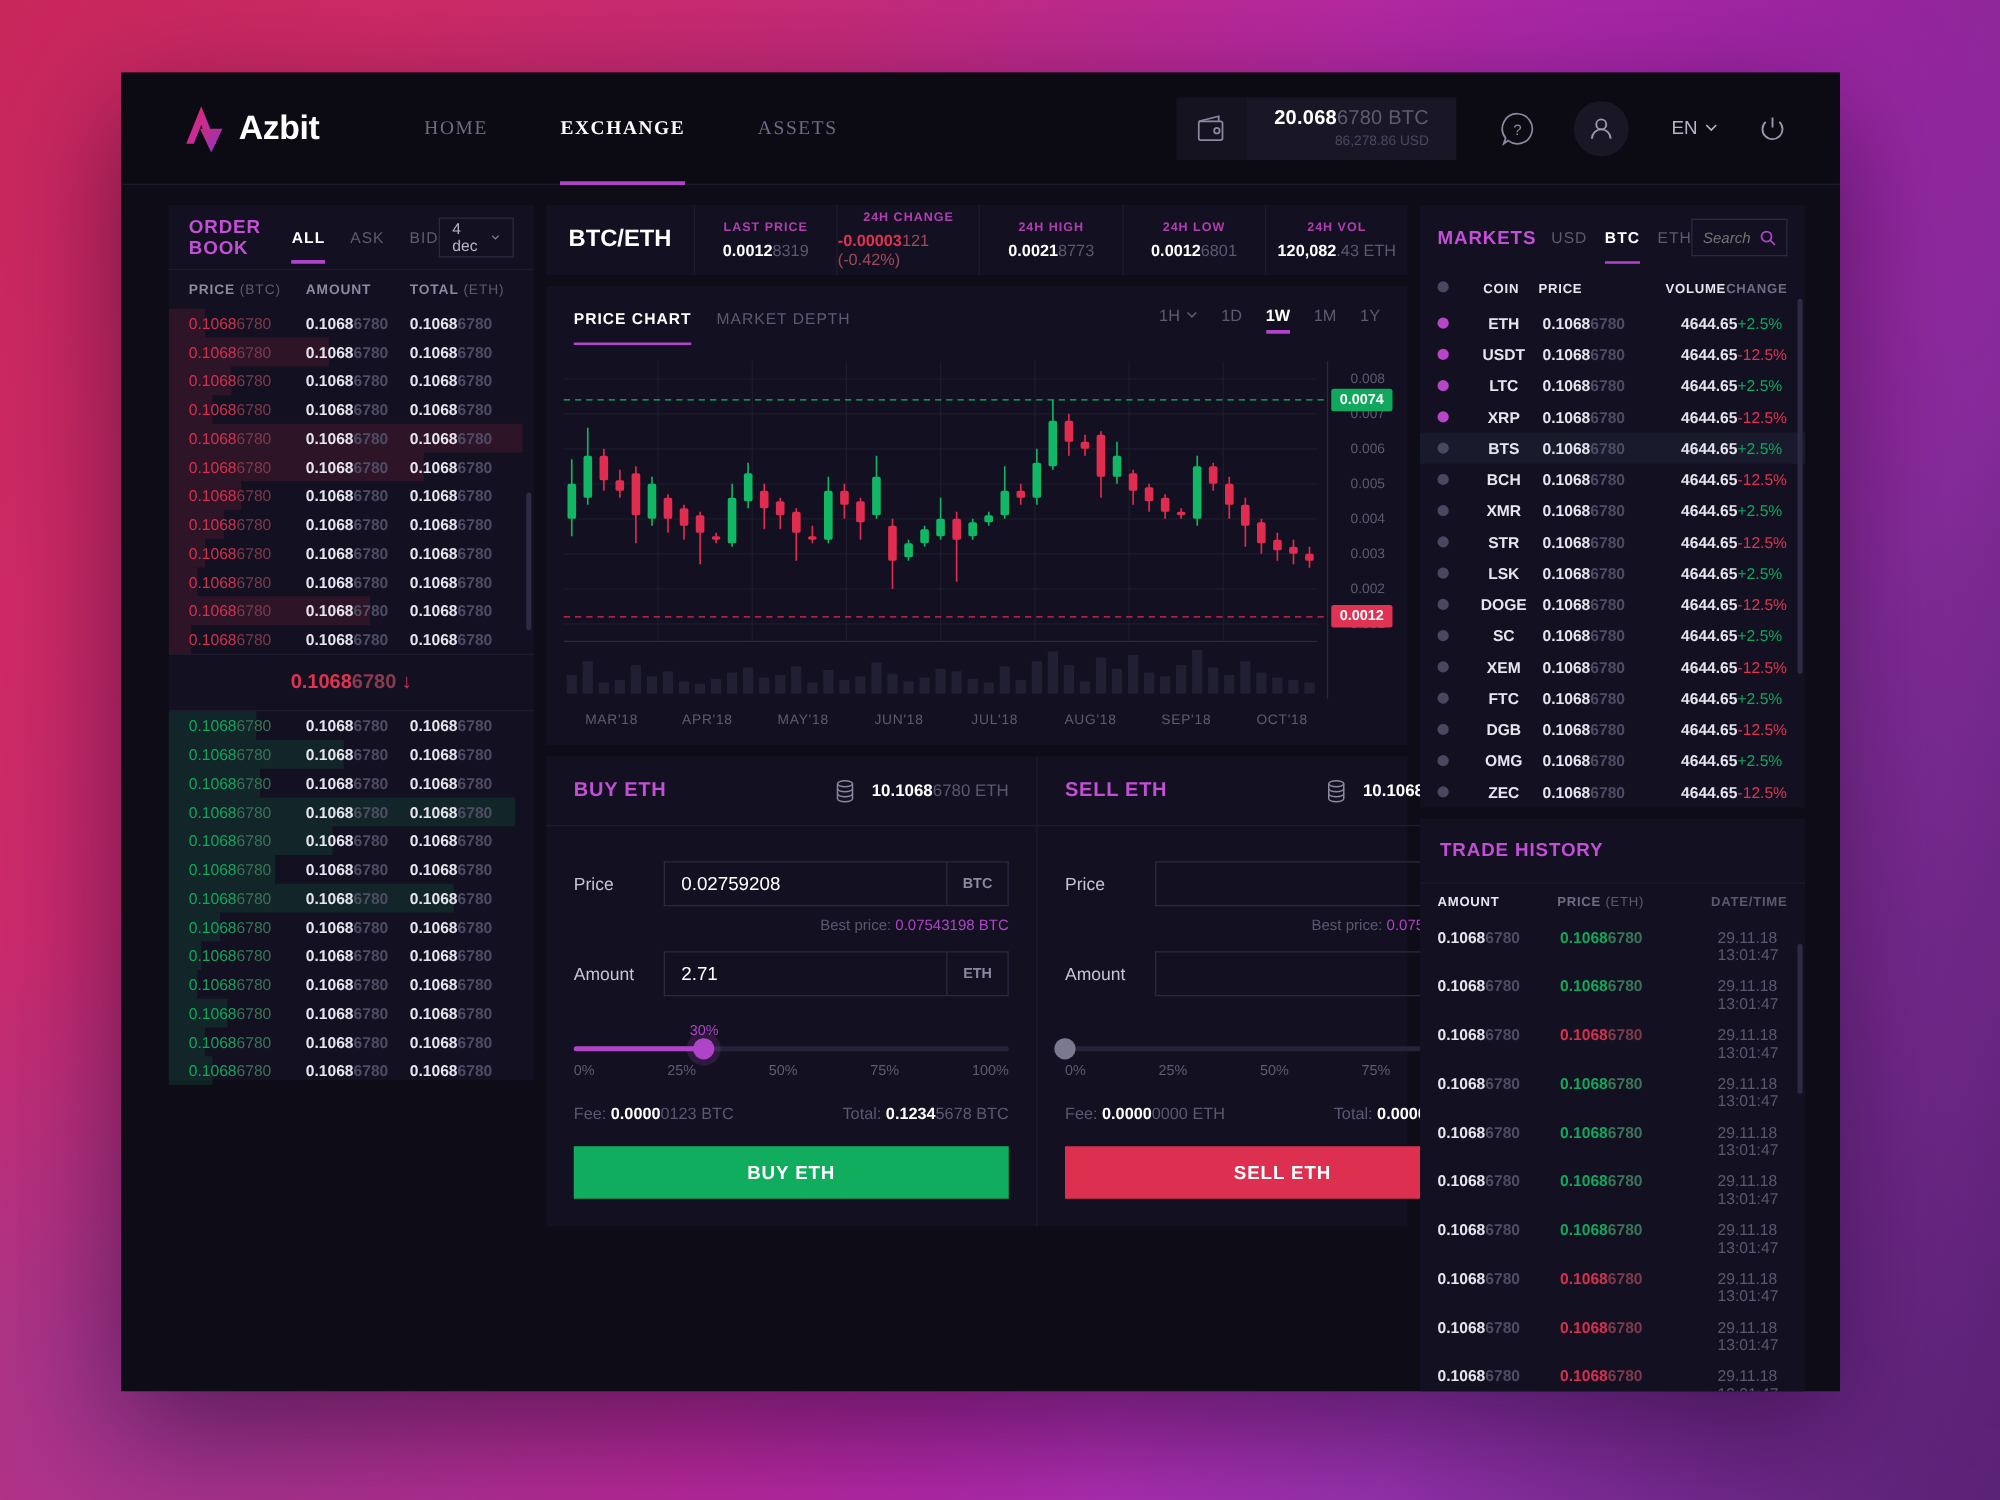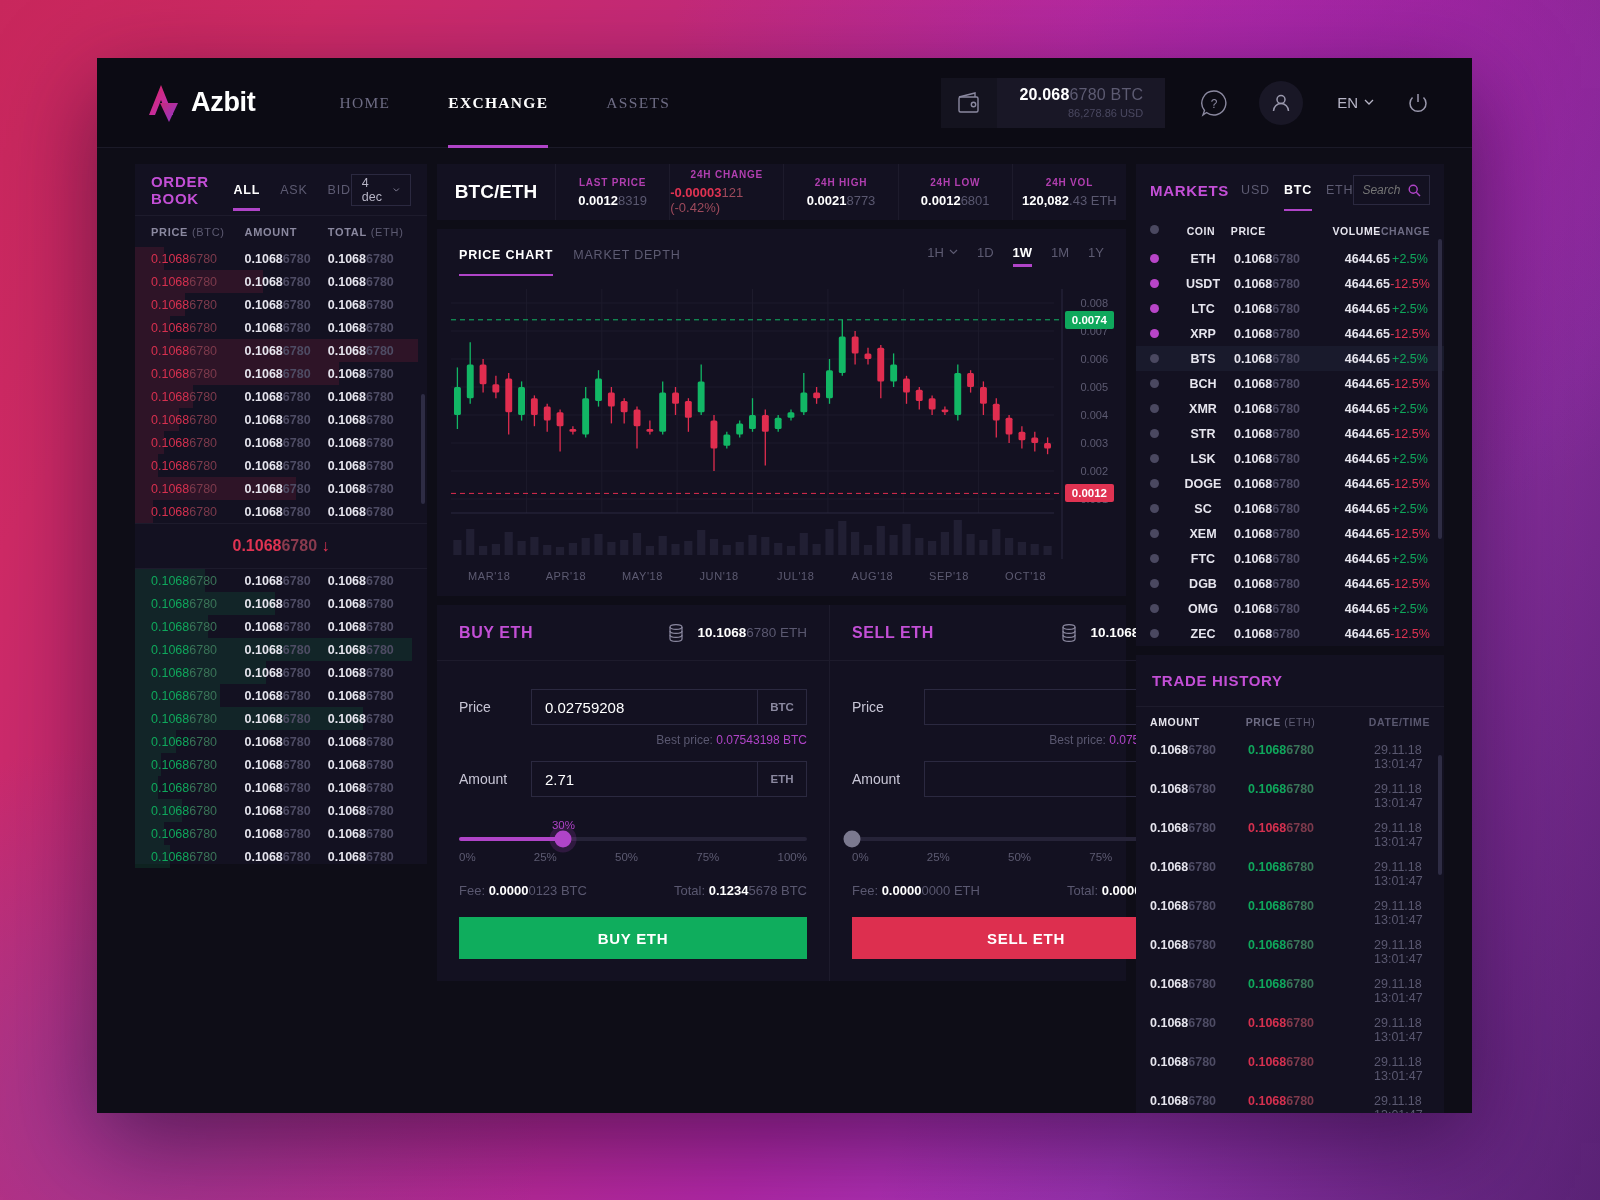--- a/index.html
+++ b/index.html
@@ -164,21 +164,21 @@
                       font-family: "Liberation Sans", sans-serif; width: 100%; }
   .mk-cols { display: flex; padding: 9px 14px; font-size: 10.5px; letter-spacing: .6px; color: #6e6c84; font-weight: bold; }
   .mk-row { display: flex; align-items: center; padding: 5.5px 14px; font-size: 12.5px; cursor: pointer; }
   .mk-row.sel { background: #191a2c; }
   .mk-dot { width: 22px; }
   .dot { width: 9px; height: 9px; border-radius: 50%; background: #4a4860; display: block; }
   .dot.on { background: #b845c8; }
   .mk-coin { width: 62px; color: #e6e5ee; font-weight: bold; text-align: center; }
   .mk-price { width: 78px; color: #e6e5ee; font-weight: bold; }
   .mk-vol { width: 78px; color: #e6e5ee; font-weight: bold; text-align: right; }
-  .mk-chg { flex: 1; text-align: center; }
+  .mk-chg { flex: 1; text-align: left; }
   .pos { color: #0fa85c; } .neg { color: #e03352; }
 
   
   .th-cols { display: flex; padding: 9px 14px; font-size: 10.5px; letter-spacing: .6px; font-weight: bold; }
   .th-cols span { color: #6e6c84; } .th-cols .lt { color: #5d5b72; font-weight: normal; }
   .th-row { display: flex; padding: 5.5px 14px; font-size: 12.5px; }
   .th-amt { width: 98px; color: #e6e5ee; font-weight: bold; }
   .th-price { width: 126px; font-weight: bold; }
   .th-price.g { color: #0fa85c; } .th-price.g .num-dim { color: #3a7458; }
   .th-price.r { color: #d6304f; } .th-price.r .num-dim { color: #7d3a4c; }

